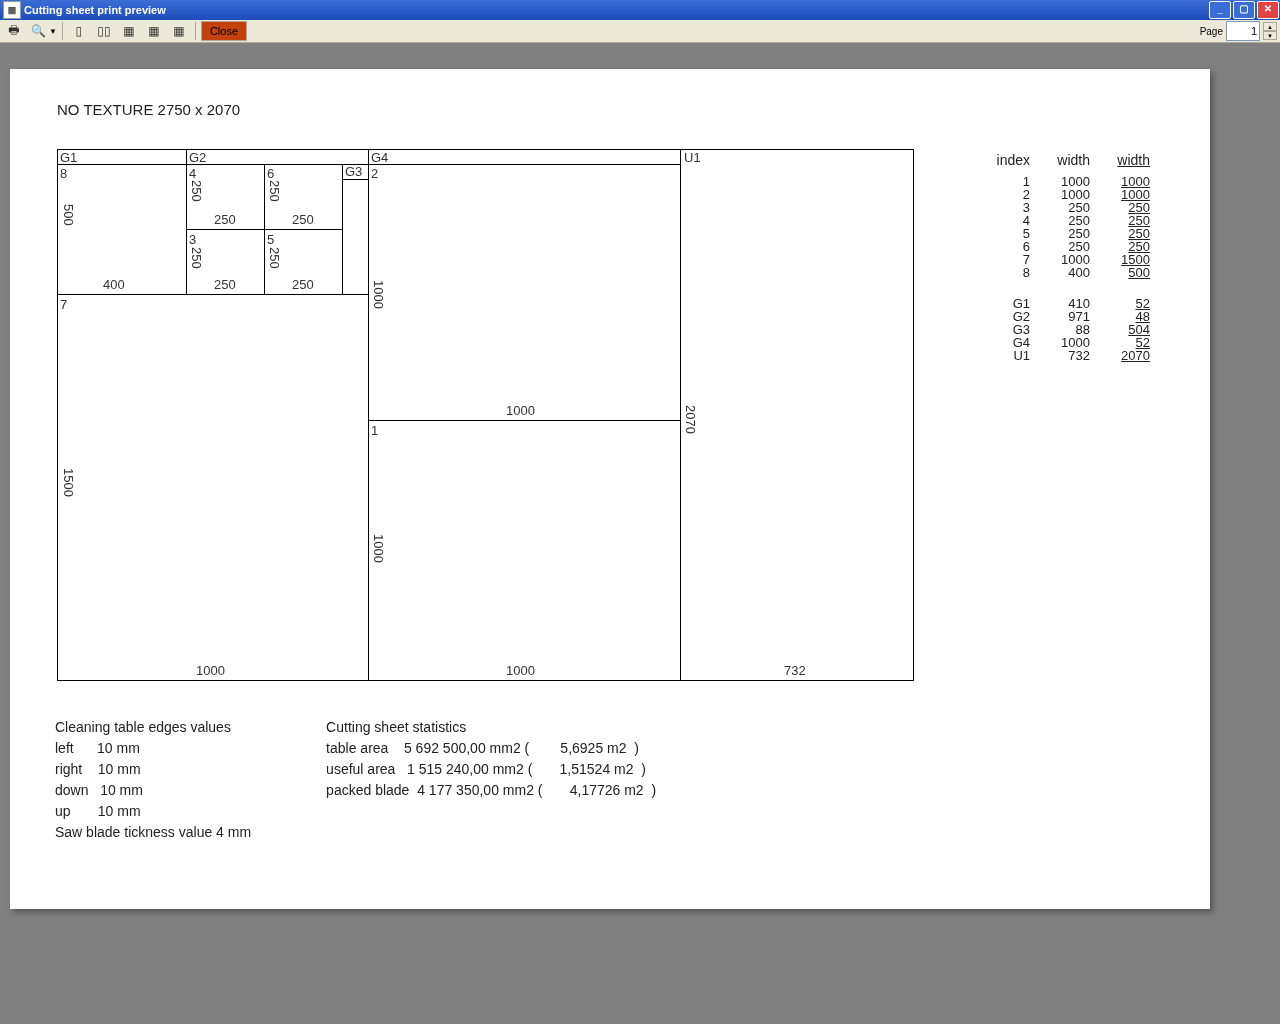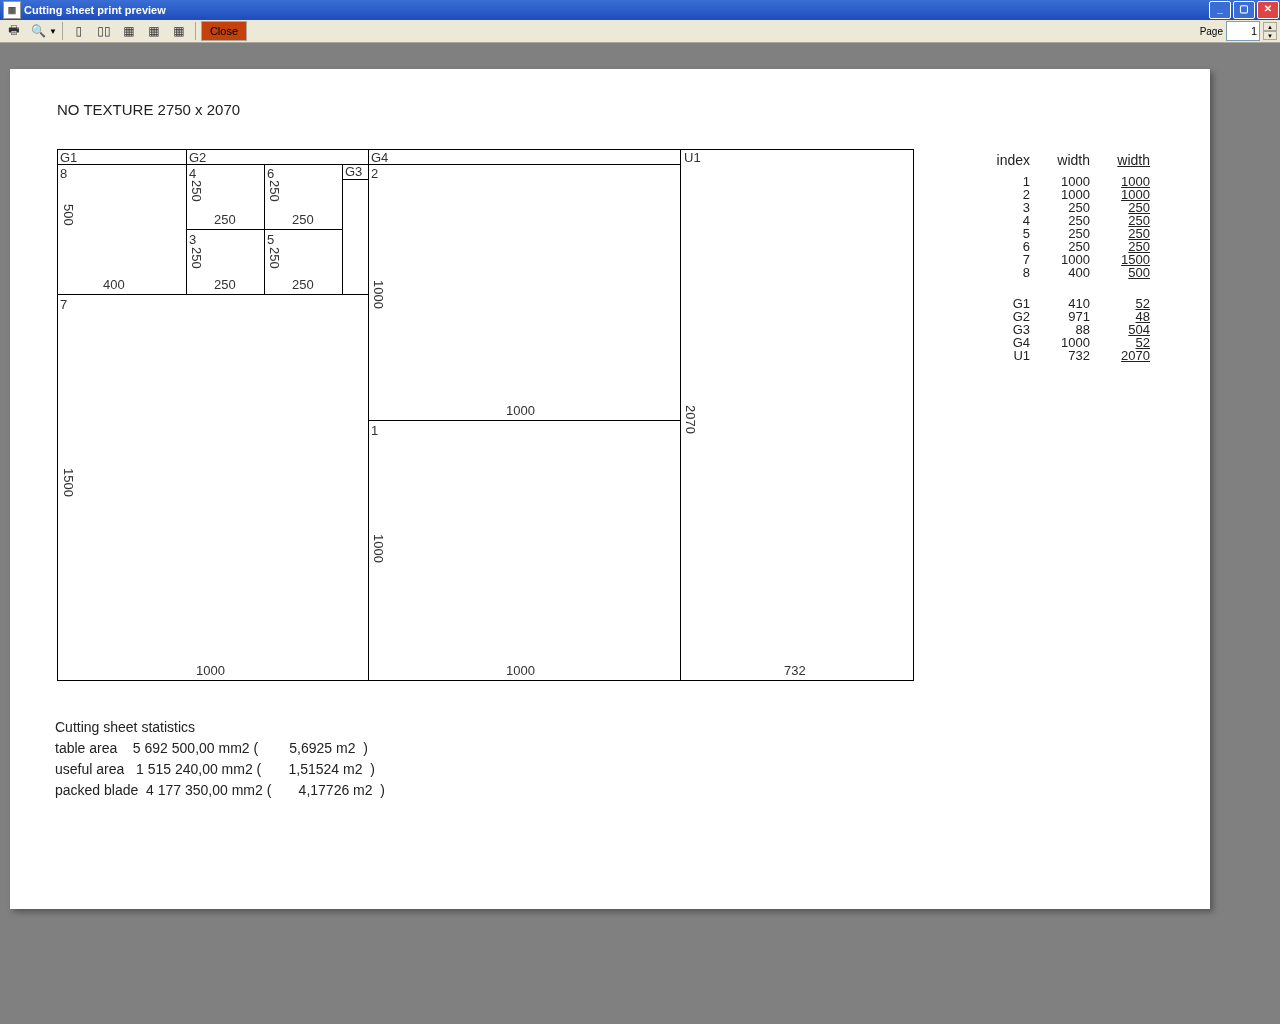--- a/index.html
+++ b/index.html
@@ -215,20 +215,26 @@
             </div>
             <div class="idx-row">
               <span>U1</span>
               <span>732</span>
               <span>2070</span>
             </div>
           </div>
       </div>
 
       <div class="info">
+        <div class="col"><span>Cleaning table edges values</span>
+<span>left</span>      <span>10 mm</span>
+<span>right</span>    <span>10 mm</span>
+<span>down</span>   <span>10 mm</span>
+<span>up</span>       <span>10 mm</span>
+<span>Saw blade tickness value 4 mm</span></div>
         <div class="col"><span>Cutting sheet statistics</span>
 <span>table area</span>    <span>5 692 500,00 mm2 (</span>        <span>5,6925 m2</span>  <span>)</span>
 <span>useful area</span>   <span>1 515 240,00 mm2 (</span>       <span>1,51524 m2</span>  <span>)</span>
 <span>packed blade</span>  <span>4 177 350,00 mm2 (</span>       <span>4,17726 m2</span>  <span>)</span></div>
       </div>
 
     </div>
   </div>
 </div>
 

